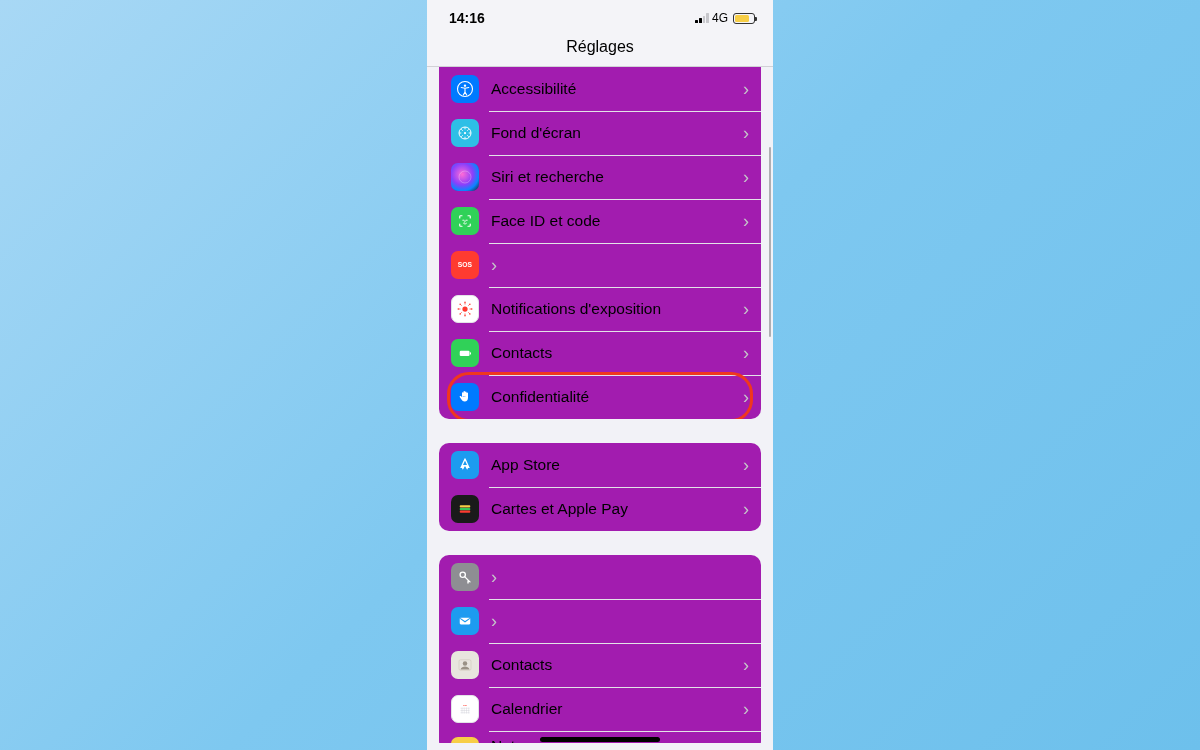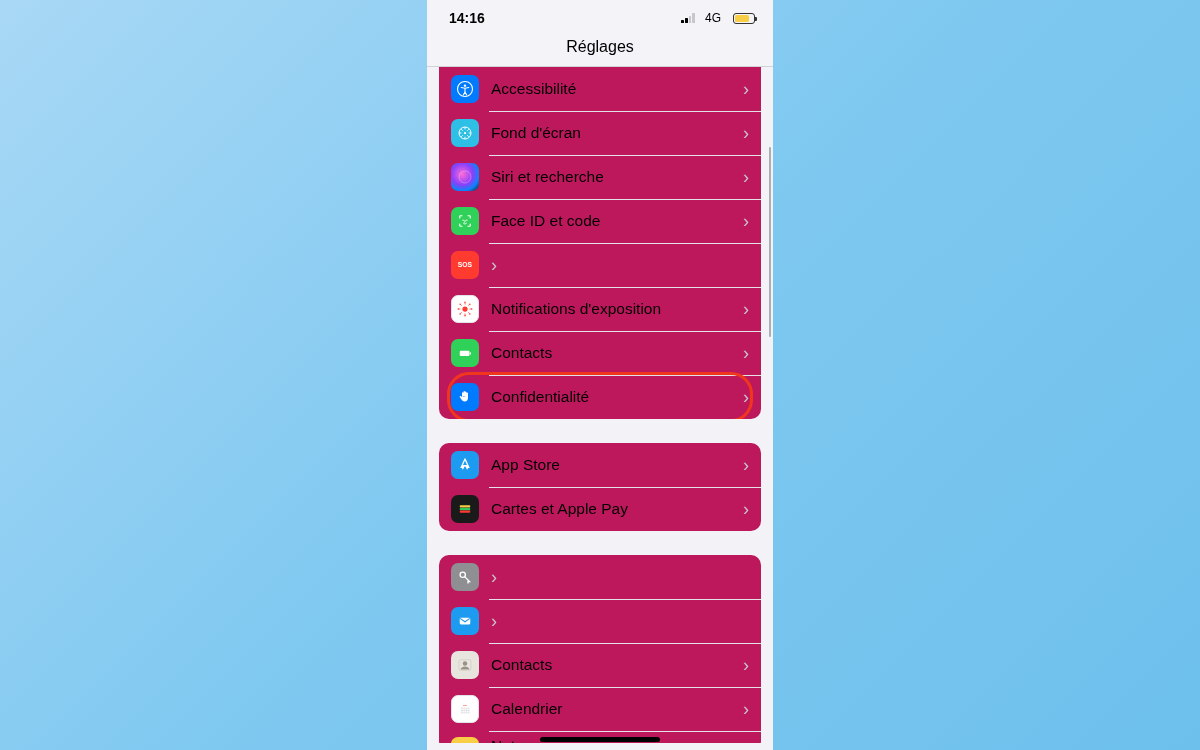--- a/index.html
+++ b/index.html
@@ -26,21 +26,21 @@
     align-items: center;
     justify-content: space-between;
     padding: 4px 18px 0 22px;
     font-size: 14px;
     font-weight: 600;
     background: #f4f4f8;
   }
   .status-right {
     display: flex;
     align-items: center;
-    gap: 10px;
+    gap: 3px;
     font-size: 12px;
     font-weight: 500;
   }
   .signal-bars {
     display: inline-flex;
     align-items: flex-end;
     gap: 1.2px;
     height: 10px;
   }
   .signal-bars span {
@@ -87,21 +87,21 @@
     padding: 6px 0 10px;
     border-bottom: 0.5px solid #d1d1d6;
     background: #f4f4f8;
   }
   .scroll-area {
     height: calc(100% - 74px);
     overflow: hidden;
     position: relative;
   }
   .group {
-    background: #be185d;
+    background: #a21caf;
     border-radius: 10px;
     margin: 0 12px 24px;
     overflow: hidden;
   }
   .group.first { border-radius: 0 0 10px 10px; margin-top: 0; }
   .row {
     display: flex;
     align-items: center;
     height: 44px;
     padding: 0 12px;

